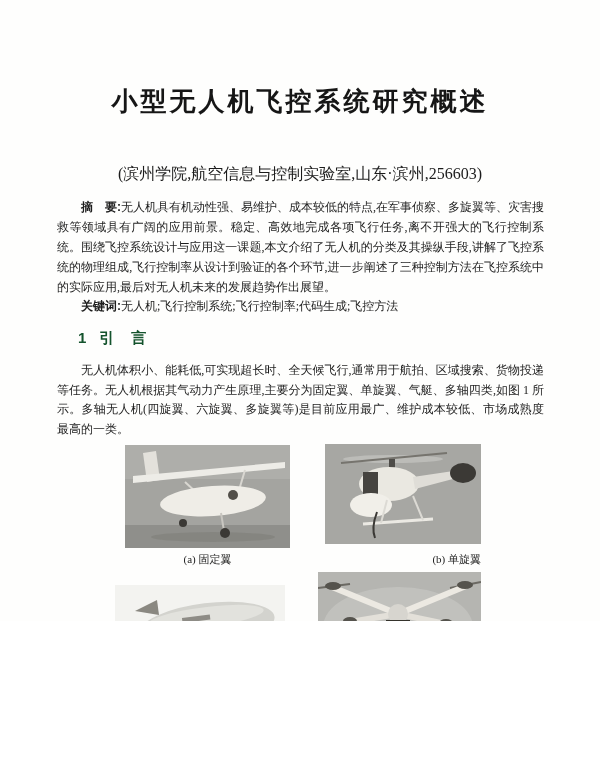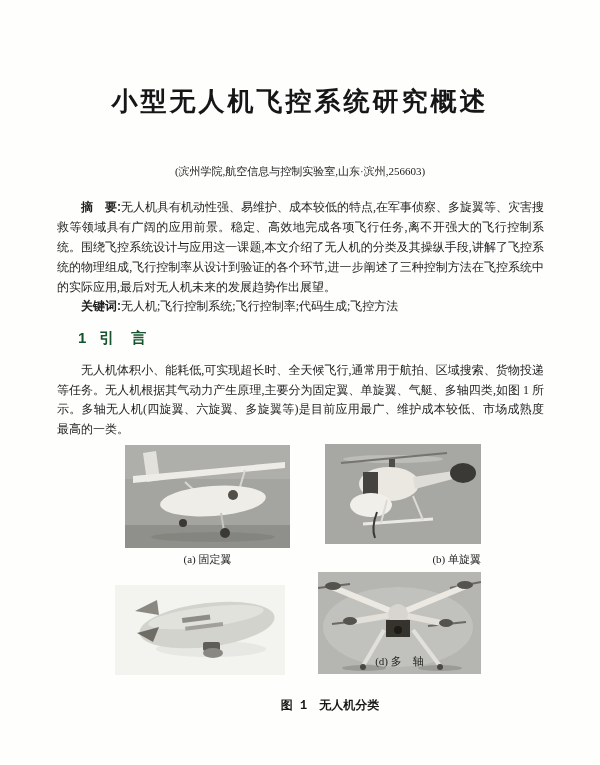--- a/index.html
+++ b/index.html
@@ -1,29 +1,29 @@
 <!DOCTYPE html>
 <html><head>
 <meta charset="utf-8">
 <style>
   html, body { margin:0; padding:0; background:#ffffff; }
   .page {
-    position:relative; width:600px; height:765px; overflow:hidden;
+    position:relative; width:600px; height:621px; overflow:hidden;
     background:#fefefd; color:#1c1c1c;
     font-family:"Liberation Serif","DejaVu Serif",serif;
   }
   .abs { position:absolute; }
   .center { left:0; right:0; text-align:center; }
 
   .title {
     top:84px; font-family:"Liberation Sans","DejaVu Sans",sans-serif;
     font-weight:bold; font-size:26px; letter-spacing:3px; color:#161616;
   }
   .author { top:147px; font-size:12px; letter-spacing:2px; }
-  .affiliation { top:164px; font-size:11px; }
+  .affiliation { top:164px; font-size:16px; }
 
   .textblock { left:57px; width:487px; font-size:12px; text-align:justify; color:#1e1e1e; }
   .abstract { top:197px; line-height:20px; text-indent:2em; }
   .keywords { top:296px; line-height:20px; text-indent:2em; }
   .hb { font-family:"Liberation Sans","DejaVu Sans",sans-serif; font-weight:bold; }
 
   .sec-heading {
     top:329px; left:78px;
     font-family:"Liberation Sans","DejaVu Sans",sans-serif;
     font-weight:bold; font-size:15px; color:#14532d; letter-spacing:1px;

